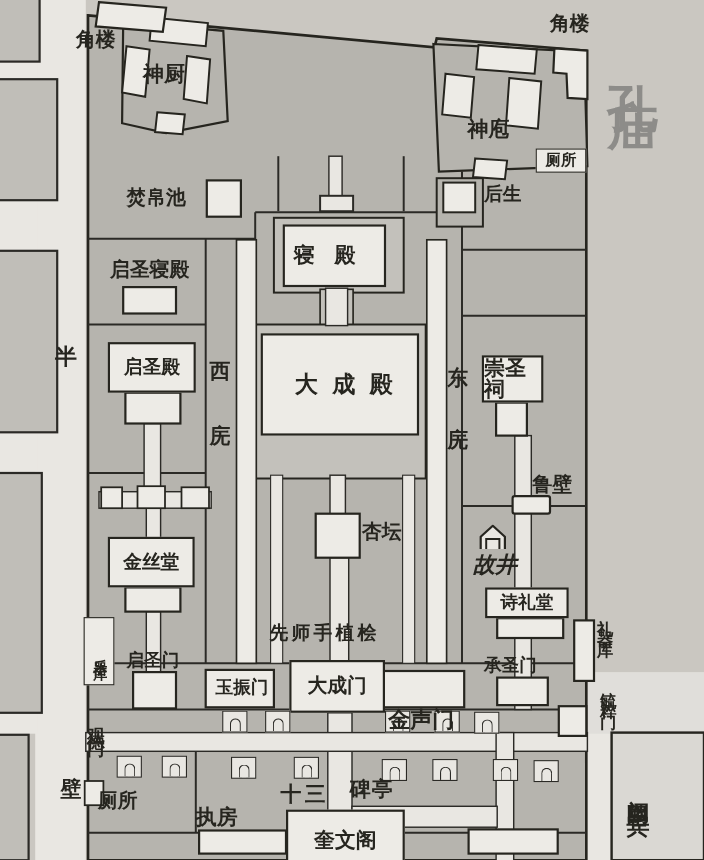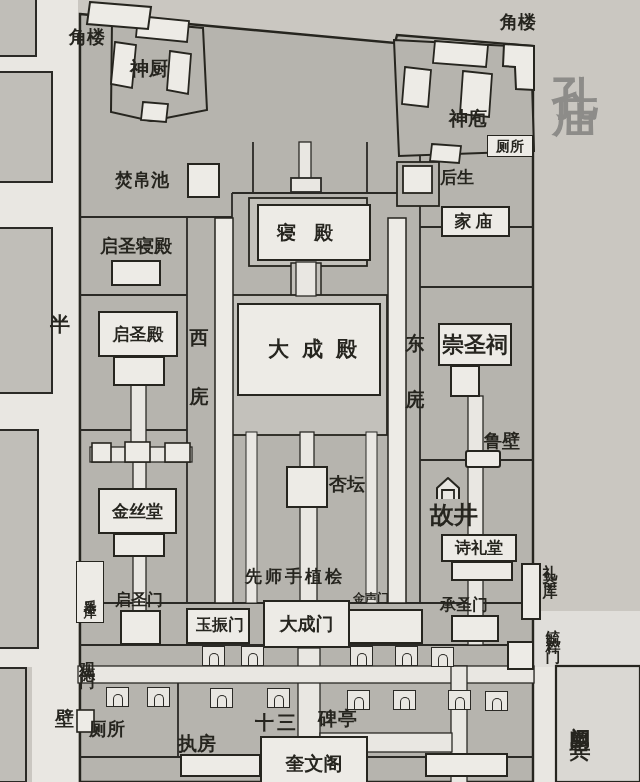--- a/index.html
+++ b/index.html
@@ -136,48 +136,47 @@
       <rect x="121" y="611" width="39" height="33"></rect>
       <rect x="452" y="616" width="46" height="25"></rect>
       <rect x="508" y="642" width="25" height="27"></rect>
       <rect x="522" y="564" width="18" height="55"></rect>
       <rect x="77" y="710" width="17" height="22" stroke-width="1.6"></rect>
       <rect x="181" y="755" width="79" height="21"></rect>
       <rect x="426" y="754" width="81" height="22"></rect>
     </g>
   </svg>
 
-  <div class="bx" style="left:257px;top:204px;width:114px;height:57px;font-size:19px;letter-spacing:18px;">寝殿</div>
+  <div class="bx" style="left:257px;top:204px;width:94px;height:57px;font-size:19px;letter-spacing:18px;">寝殿</div>
   <div class="bx" style="left:237px;top:303px;width:144px;height:93px;font-size:21px;letter-spacing:13px;padding-left:20px;">大成殿</div>
-  <div class="bx" style="left:441px;top:206px;width:69px;height:31px;font-size:17px;letter-spacing:4px;">家庙</div>
-  <div class="bx" style="left:438px;top:323px;width:74px;height:43px;font-size:22px;">崇圣祠</div>
+  <div class="bx" style="left:438px;top:323px;width:56px;height:43px;font-size:19px;">崇圣祠</div>
   <div class="bx" style="left:441px;top:534px;width:76px;height:28px;font-size:16px;">诗礼堂</div>
   <div class="bx" style="left:98px;top:488px;width:79px;height:46px;font-size:17px;">金丝堂</div>
   <div class="bx" style="left:98px;top:311px;width:80px;height:46px;font-size:17px;">启圣殿</div>
   <div class="bx" style="left:263px;top:600px;width:87px;height:48px;font-size:18px;">大成门</div>
   <div class="bx" style="left:260px;top:736px;width:108px;height:54px;font-size:19px;padding-top:4px;font-family:Liberation Mono, monospace;">奎文阁</div>
   <div class="bx v" style="left:76px;top:561px;width:28px;height:62px;font-size:13px;letter-spacing:3px;border-width:1.8px;">乐器库</div>
   <div class="bx" style="left:487px;top:135px;width:46px;height:22px;font-size:14px;border-width:1.6px;">厕所</div>
 
   <div class="lb" style="left:69px;top:28px;font-size:18px;">角楼</div>
   <div class="lb" style="left:130px;top:59px;font-size:19px;">神厨</div>
   <div class="lb" style="left:500px;top:13px;font-size:18px;">角楼</div>
-  <div class="lb" style="left:425px;top:109px;font-size:19px;margin-left:24px;">神庖</div>
+  <div class="lb" style="left:425px;top:109px;font-size:19px;">神庖</div>
   <div class="lb" style="left:115px;top:171px;font-size:18px;">焚帛池</div>
   <div class="lb" style="left:440px;top:169px;font-size:17px;">后生</div>
   <div class="lb" style="left:90px;top:237px;font-size:18px;margin-left:10px;">启圣寝殿</div>
   <div class="lb v" style="left:190px;top:314px;font-size:19px;letter-spacing:56px;">西庑</div>
   <div class="lb v" style="left:406px;top:317px;font-size:19px;letter-spacing:56px;">东庑</div>
   <div class="lb" style="left:50px;top:314px;font-size:20px;">半</div>
   <div class="lb" style="left:329px;top:475px;font-size:18px;">杏坛</div>
   <div class="lb" style="left:484px;top:432px;font-size:18px;">鲁壁</div>
-  <div class="lb" style="left:430px;top:503px;font-size:24px;">故井</div>
+  <div class="lb" style="left:430px;top:503px;font-size:20px;font-style:italic;">故井</div>
   <div class="lb" style="left:245px;top:568px;font-size:17px;letter-spacing:3px;">先师手植桧</div>
   <div class="lb" style="left:196px;top:617px;font-size:16px;">玉振门</div>
-  <div class="lb" style="left:353px;top:592px;font-size:12px;">金声门</div>
+  <div class="lb" style="left:353px;top:644px;font-size:20px;">金声门</div>
   <div class="lb" style="left:440px;top:597px;font-size:16px;">承圣门</div>
   <div class="lb" style="left:115px;top:592px;font-size:16px;">启圣门</div>
   <div class="lb v" style="left:79px;top:648px;font-size:16px;letter-spacing:5px;">观德门</div>
   <div class="lb" style="left:55px;top:709px;font-size:19px;">壁</div>
   <div class="lb" style="left:89px;top:720px;font-size:18px;">厕所</div>
   <div class="lb" style="left:178px;top:734px;font-size:19px;">执房</div>
   <div class="lb" style="left:255px;top:713px;font-size:19px;letter-spacing:3px;">十三</div>
   <div class="lb" style="left:318px;top:709px;font-size:19px;letter-spacing:1px;">碑亭</div>
   <div class="lb v" style="left:542px;top:552px;font-size:15px;letter-spacing:9px;">礼器库</div>
   <div class="lb v" style="left:545px;top:617px;font-size:15px;letter-spacing:9px;">毓粹门</div>

